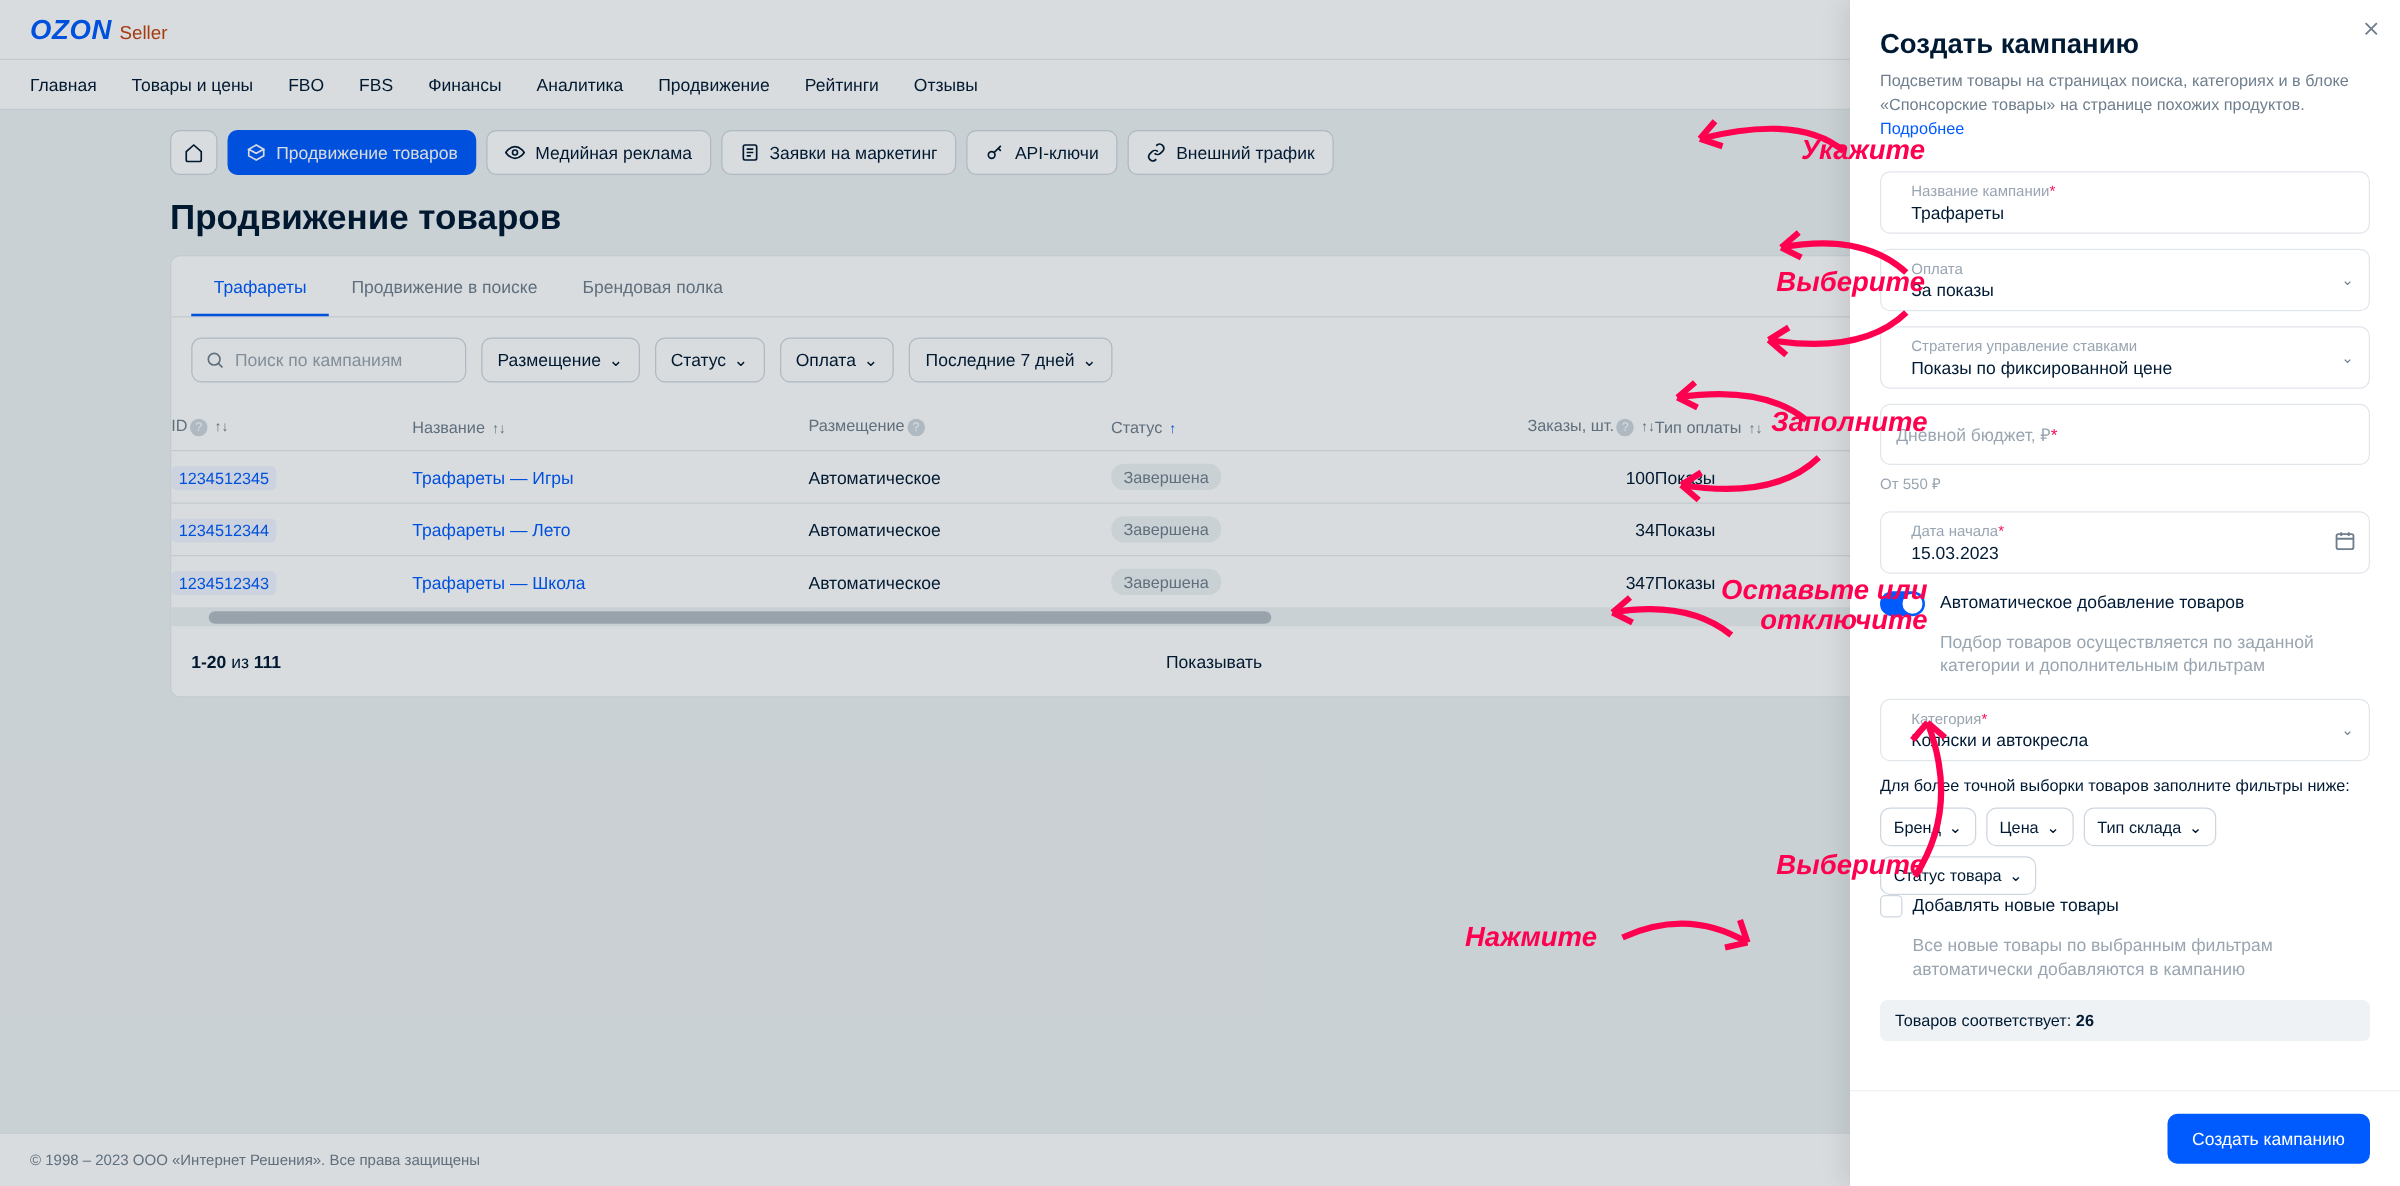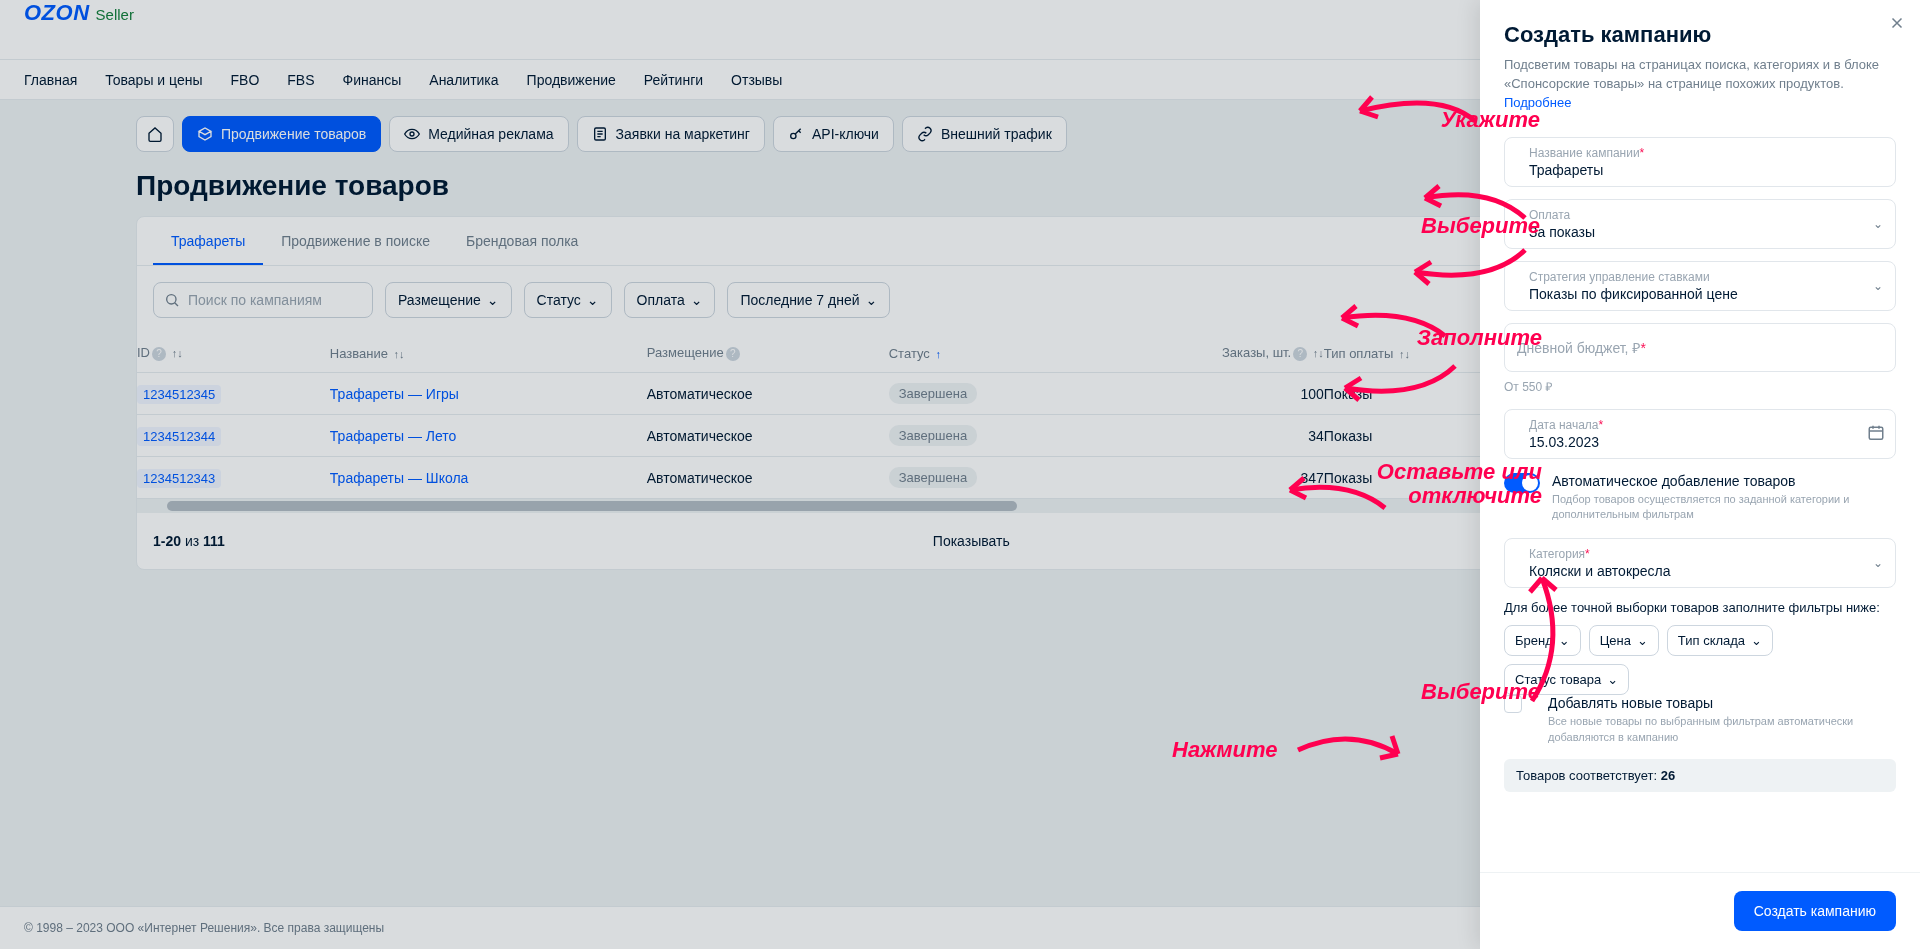--- a/index.html
+++ b/index.html
@@ -1,23 +1,23 @@
 <!DOCTYPE html>
 <html><head>
 <meta charset="utf-8">
 <style>
 * { margin:0; padding:0; box-sizing:border-box; }
 body { font-family:-apple-system,BlinkMacSystemFont,"Segoe UI",Arial,sans-serif; font-size:14px; color:#001a34; background:#eef2f4; overflow:hidden; }
 .page { width:1920px; height:949px; position:relative; }
 .main { width:1920px; height:949px; position:absolute; filter:none; }
 .overlay { position:absolute; inset:0; background:rgba(0,17,34,.15); }
-.topbar { background:#fff; height:60px; display:flex; padding:0 24px; border-bottom:1px solid #e6ecef; }
+.topbar { background:#fff; height:48px; display:flex; align-items:center; padding:12px 24px; border-bottom:1px solid #e6ecef; }
 .logo { display:flex; align-items:baseline; gap:6px; }
 .logo-ozon { font-weight:900; color:#005bff; font-size:22px; letter-spacing:.5px; font-style:italic; }
-.logo-seller { color:#15803d; font-size:15px; }
+.logo-seller { color:#c2410c; font-size:15px; }
 .mainnav { background:#fff; height:40px; display:flex; align-items:center; gap:28px; padding:0 24px; border-bottom:1px solid #e6ecef; }
 .mainnav a { color:#001a34; font-size:14px; cursor:pointer; }
 .content { padding:16px 136px 0; }
 .subnav { display:flex; gap:8px; margin-bottom:18px; }
 .pill { display:inline-flex; align-items:center; gap:8px; height:36px; padding:0 14px; border:1px solid #cdd6df; border-radius:8px; background:#fff; font-size:14px; cursor:pointer; }
 .pill.icon-only { padding:0 10px; }
 .pill.primary { background:#005bff; border-color:#005bff; color:#fff; }
 .pill svg { width:16px; height:16px; }
 h1 { font-size:28px; font-weight:700; margin-bottom:14px; }
 .card { background:#fff; border:1px solid #e6ecef; border-radius:8px; }
@@ -58,25 +58,25 @@
 .field .chev { position:absolute; right:12px; top:50%; transform:translateY(-50%); font-size:12px; color:#707f8d; }
 .hint { font-size:12px; color:#99a5b1; margin:-6px 0 14px; }
 .half-row { display:flex; gap:12px; margin-bottom:14px; }
 .half-row .field { flex:1; margin-bottom:0; }
 .date-field { width:200px; }
 .cal-icon { position:absolute; right:10px; top:50%; transform:translateY(-50%); }
 .toggle-row { display:flex; gap:12px; margin-bottom:16px; }
 .toggle { width:36px; height:20px; background:#005bff; border-radius:10px; position:relative; flex-shrink:0; cursor:pointer; }
 .toggle::after { content:""; position:absolute; width:16px; height:16px; background:#fff; border-radius:50%; top:2px; right:2px; }
 .toggle-text .ttl { font-size:14px; }
-.toggle-text .sub { font-size:11px; color:#99a5b1; margin-top:3px; line-height:1.4; }
+.toggle-text .sub { font-size:14px; color:#99a5b1; margin-top:15px; line-height:1.4; }
 .note { font-size:13px; color:#001a34; margin:12px 0 10px; }
 .chiprow { display:flex; flex-wrap:wrap; gap:8px; margin-bottom:0; }
 .chip { display:inline-flex; align-items:center; gap:6px; border:1px solid #cdd6df; border-radius:8px; padding:7px 10px; font-size:13px; cursor:pointer; }
-.check-row { display:flex; gap:26px; margin-bottom:14px; }
+.check-row { display:flex; gap:8px; margin-bottom:14px; }
 .check { width:18px; height:18px; border:1px solid #cdd6df; border-radius:4px; flex-shrink:0; cursor:pointer; }
 .countbar { background:#eef2f4; border-radius:6px; padding:9px 12px; font-size:13px; }
 .panel-foot { position:absolute; bottom:0; left:0; right:0; padding:18px 24px; background:#fff; display:flex; justify-content:flex-end; border-top:1px solid #eef2f4; }
 .btn-primary { background:#005bff; color:#fff; border:none; border-radius:8px; height:40px; padding:0 20px; font-size:14px; font-weight:500; cursor:pointer; }
 .anno { position:absolute; font-size:22px; font-weight:800; font-style:italic; color:#ff0050; z-index:50; text-align:right; line-height:1.1; }
 .arrow { position:absolute; z-index:49; pointer-events:none; }
 .placeholder { color:#99a5b1; }
 </style>
 </head>
 <body>

